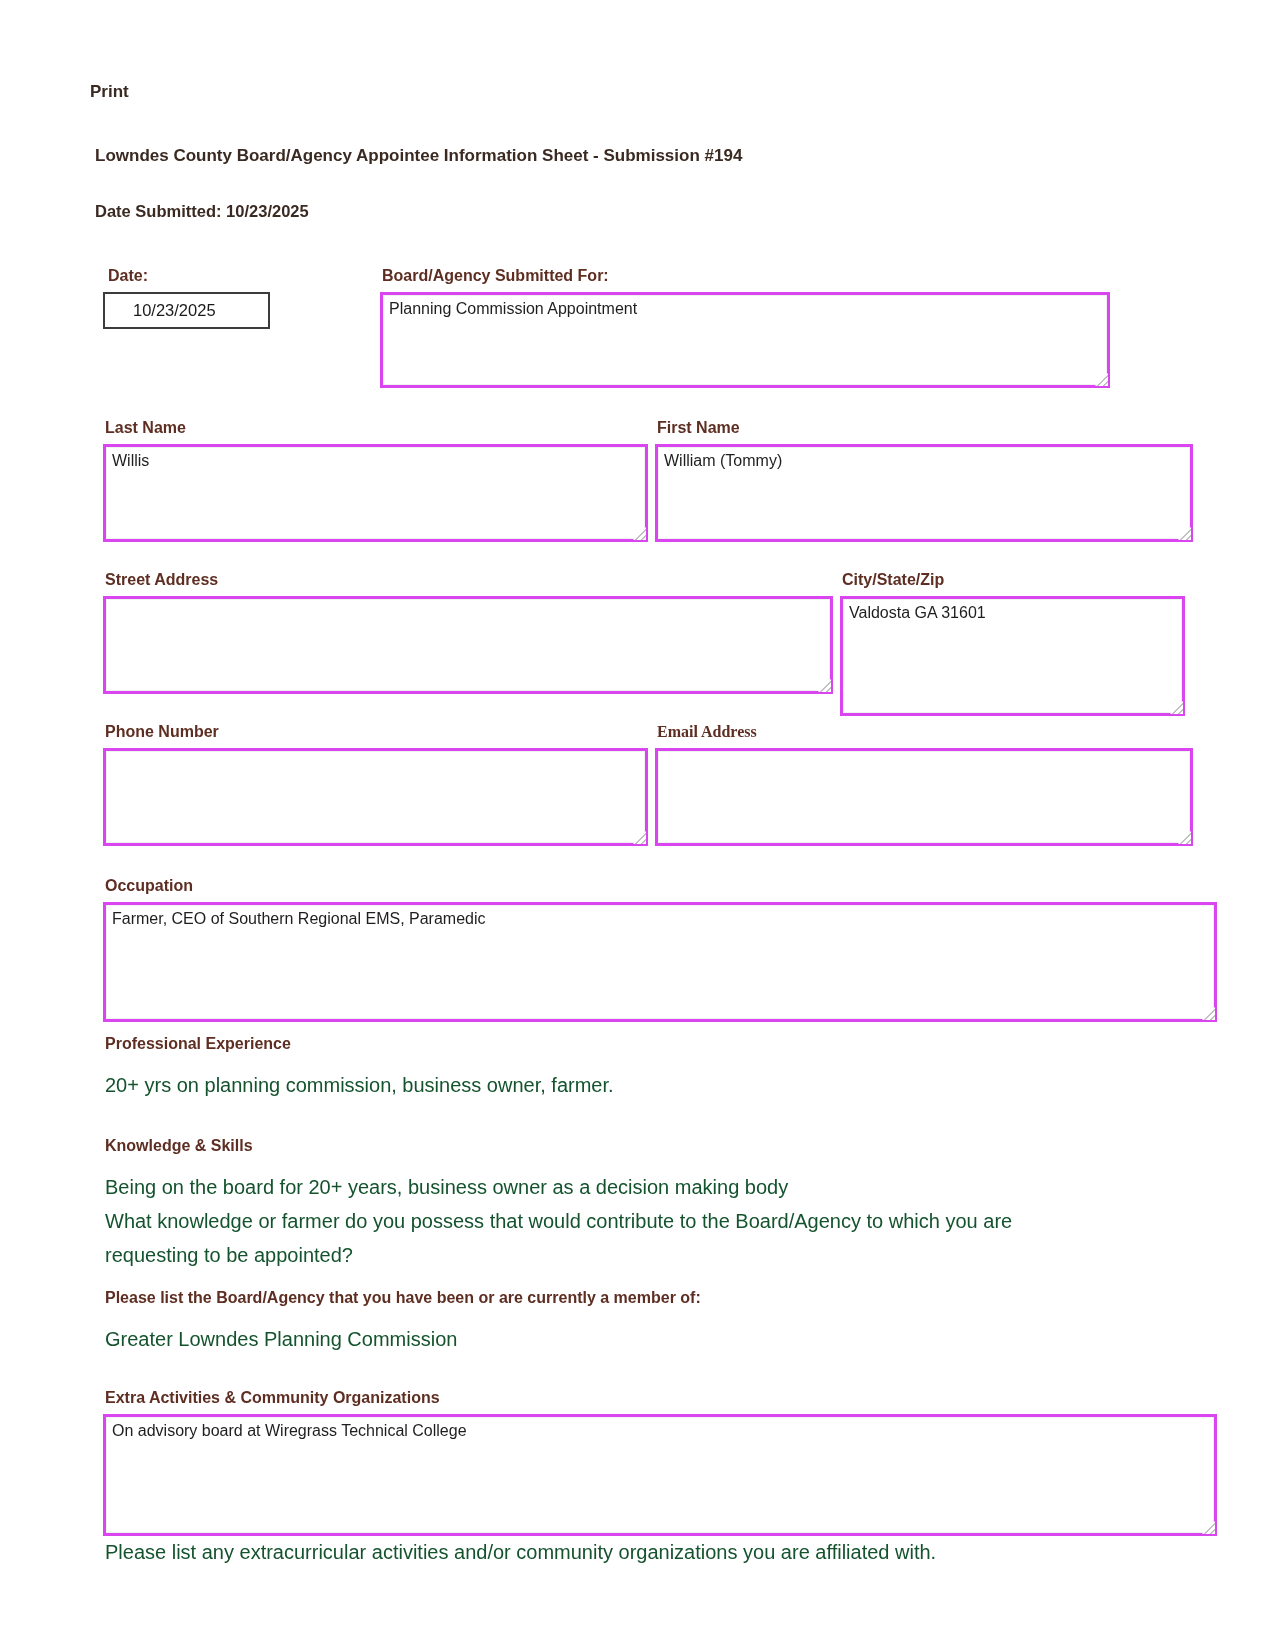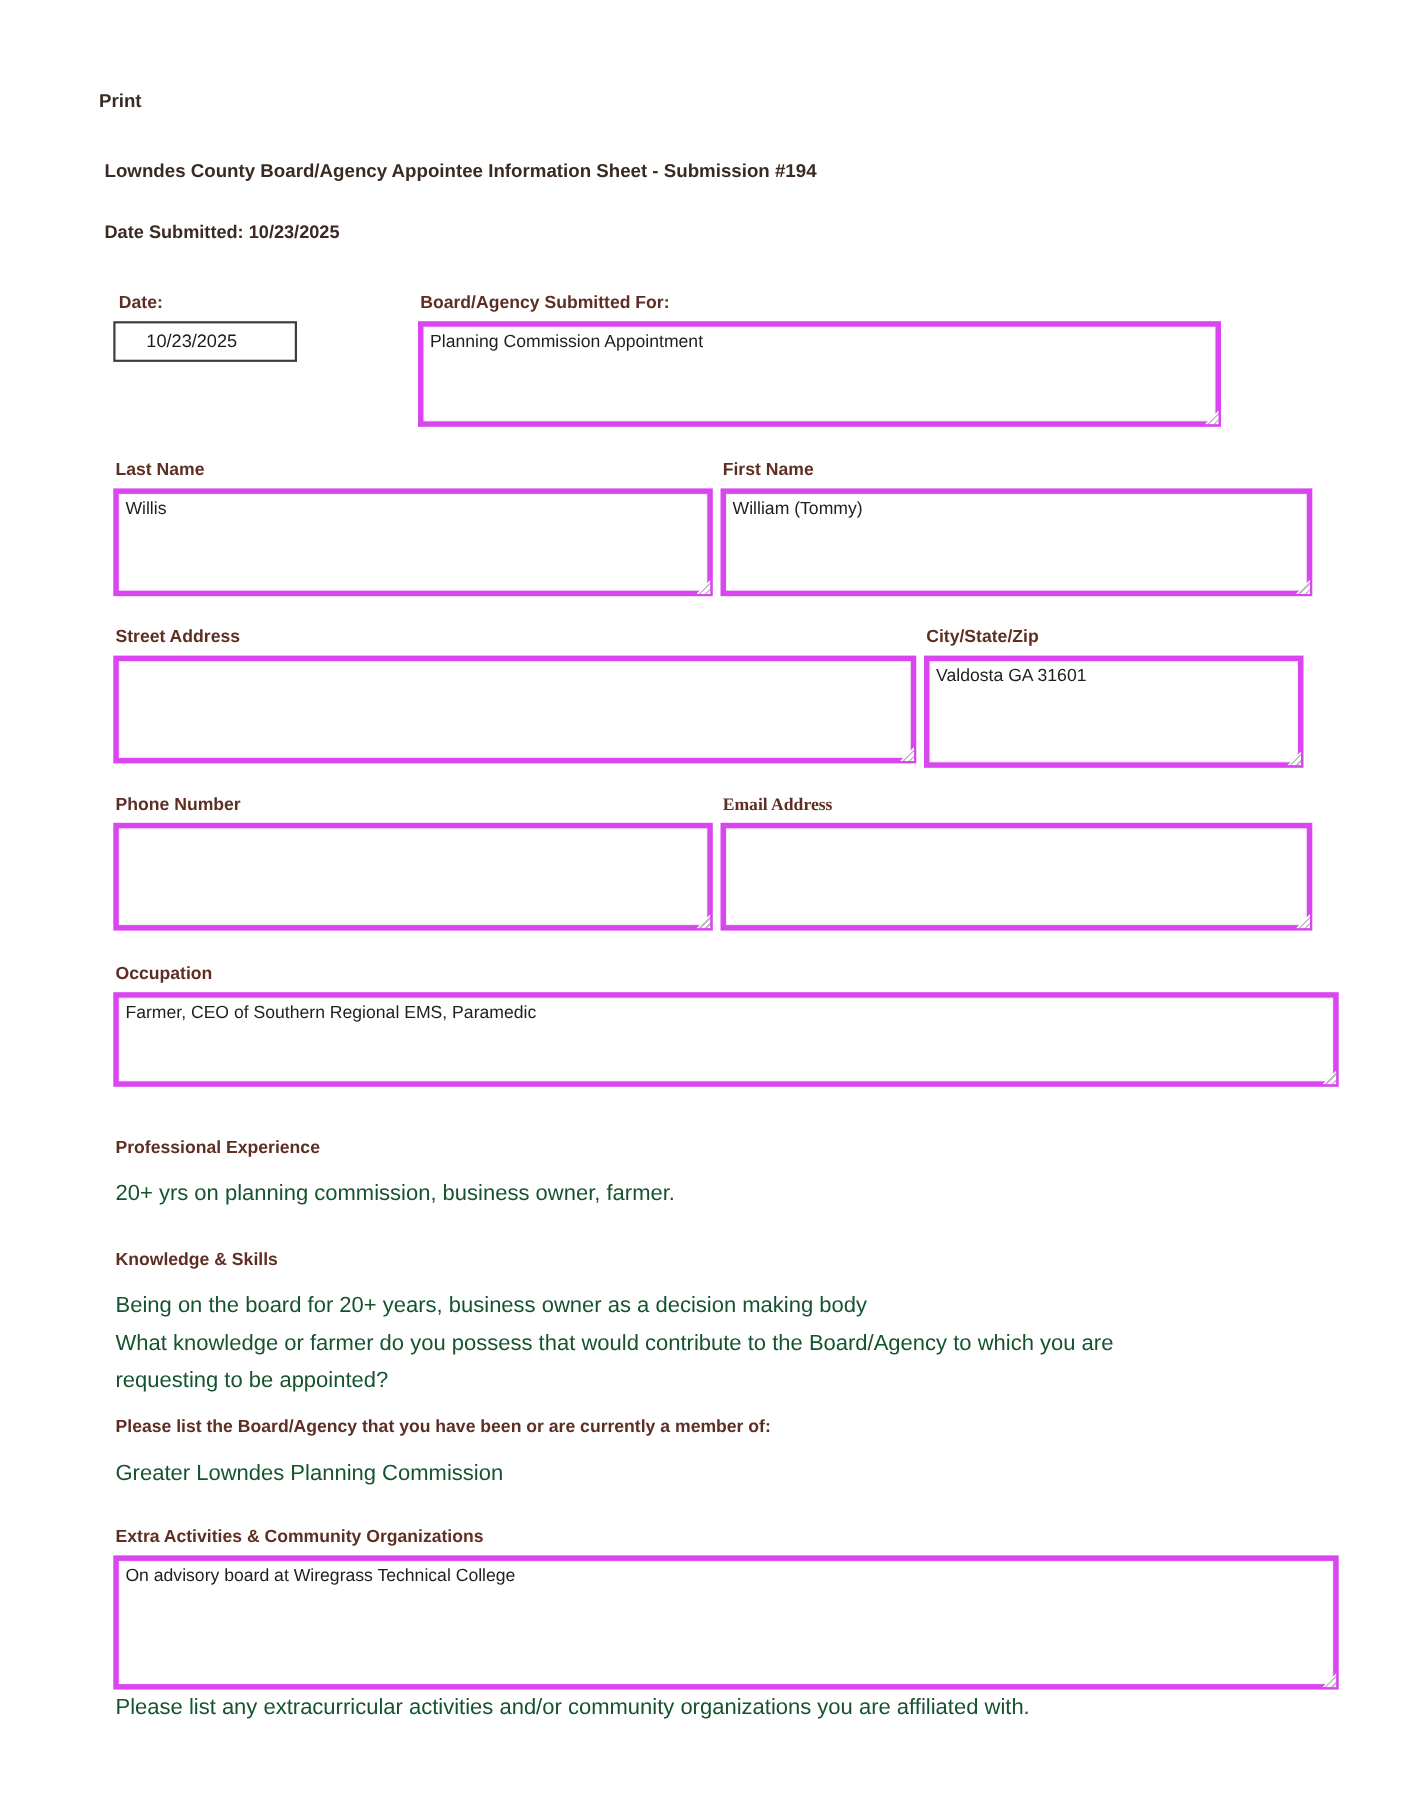--- a/index.html
+++ b/index.html
@@ -8,21 +8,21 @@
     width:1275px; height:1650px; background:#ffffff; position:relative;
     font-family:"Liberation Sans", sans-serif;
   }
   .abs { position:absolute; }
   .hdr-dark { color:#3a2a22; font-weight:bold; }
   .label { color:#5e2e22; font-weight:bold; font-size:16px; line-height:20px; }
   .body-text { color:#14532d; font-size:20px; line-height:34px; }
   .field { position:absolute; }
   .field textarea {
     width:100%; height:100%; resize:none; overflow:hidden;
-    border:5px solid #d946ef; background:#fff;
+    border:3px solid #d946ef; background:#fff;
     box-shadow: inset 0 0 0 1px #f2f2f2;
     font-family:"Liberation Sans", sans-serif;
     font-size:16px; color:#1e1e1e; padding:4px 6px; line-height:20px;
     outline:none; display:block;
   }
   .grip {
     position:absolute; right:2px; bottom:2px; width:13px; height:13px;
     clip-path:polygon(100% 0, 100% 100%, 0 100%);
     background:repeating-linear-gradient(135deg, #ffffff 0 2.5px, #bfbfbf 2.5px 4px);
     cursor:nwse-resize;
@@ -63,39 +63,39 @@
   <div class="grip"></div>
 </div>
 
 <div class="abs label" style="left:105px; top:570px;">Street Address</div>
 <div class="field" style="left:103px; top:596px; width:730px; height:98px;">
   <textarea style=""></textarea>
   <div class="grip"></div>
 </div>
 
 <div class="abs label" style="left:842px; top:570px;">City/State/Zip</div>
-<div class="field" style="left:840px; top:596px; width:345px; height:102px;border-radius:16px;">
+<div class="field" style="left:840px; top:596px; width:345px; height:120px;border-radius:16px;">
   <textarea style="">Valdosta GA 31601</textarea>
   <div class="grip"></div>
 </div>
 
 <div class="abs label" style="left:105px; top:722px;">Phone Number</div>
 <div class="field" style="left:103px; top:748px; width:545px; height:98px;">
   <textarea style=""></textarea>
   <div class="grip"></div>
 </div>
 
 <div class="abs label" style="left:657px; top:722px;font-family:Liberation Serif, serif;">Email Address</div>
 <div class="field" style="left:655px; top:748px; width:538px; height:98px;">
   <textarea style=""></textarea>
   <div class="grip"></div>
 </div>
 
 <div class="abs label" style="left:105px; top:876px;">Occupation</div>
-<div class="field" style="left:103px; top:902px; width:1114px; height:86px;">
+<div class="field" style="left:103px; top:902px; width:1114px; height:120px;">
   <textarea style="">Farmer, CEO of Southern Regional EMS, Paramedic</textarea>
   <div class="grip"></div>
 </div>
 
 <div class="abs label" style="left:105px; top:1034px;">Professional Experience</div>
 <div class="abs body-text" style="left:105px; top:1068px; width:1080px;">20+ yrs on planning commission, business owner, farmer.</div>
 
 <div class="abs label" style="left:105px; top:1136px;">Knowledge &amp; Skills</div>
 <div class="abs body-text" style="left:105px; top:1170px; width:1080px;">Being on the board for 20+ years, business owner as a decision making body</div>
 <div class="abs body-text" style="left:105px; top:1204px; width:940px;">What knowledge or farmer do you possess that would contribute to the Board/Agency to which you are requesting to be appointed?</div>

